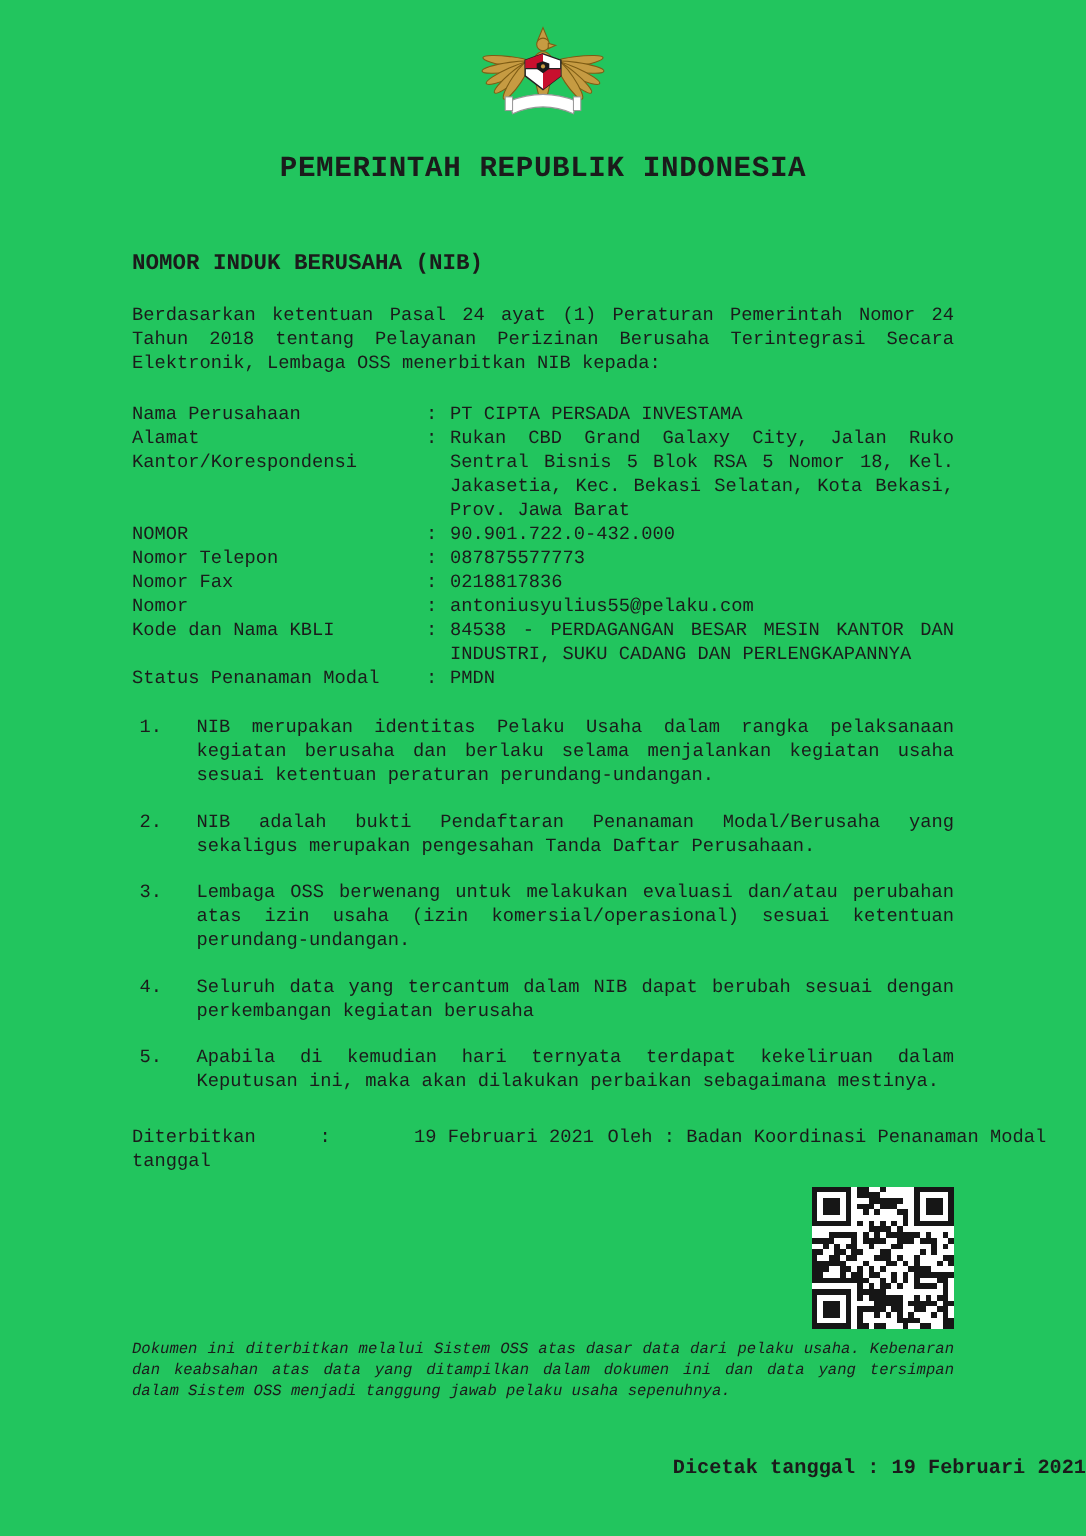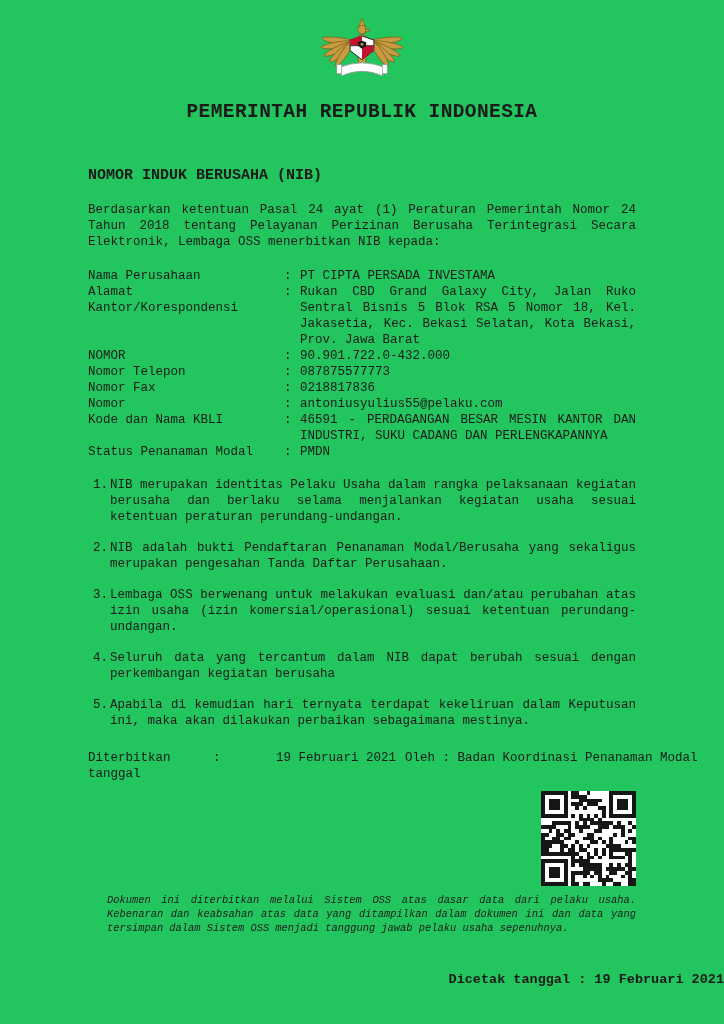--- a/index.html
+++ b/index.html
@@ -20,32 +20,31 @@
   .intro{margin-top:17px;text-align:justify;}
   .fields{margin-top:18px;}
   .frow{display:flex;align-items:flex-start;}
   .flabel{width:196px;flex:none;}
   .fsep{width:16px;flex:none;}
   .fval{flex:1;text-align:justify;}
   .provisions{margin-top:17px;margin-left:5px;}
   .prov{display:flex;margin-top:15px;}
   .prov:first-child{margin-top:0;}
   .pnum{width:17px;flex:none;}
-  .ptext{flex:1;text-align:justify;}
+  .ptext{flex:1;text-align:justify;margin-left:21px;}
   .issued{display:flex;margin-top:21px;justify-content:space-between;}
   .ilabel{width:125px;flex:none;}
   .isep{width:15px;flex:none;}
   .idate{width:129px;flex:none;margin-left:48px;}
   .iby{flex:none;}
   .qr-row{display:flex;justify-content:flex-end;margin-top:9px;}
   .qr-box{width:95px;height:95px;}
   .note{
     margin-top:7px;font-style:italic;font-size:10.4px;text-align:justify;
     line-height:1.35;
-    margin-left:19px;
   }
   .printed{
     position:absolute;left:0;right:0;bottom:36px;text-align:right;
     font-weight:bold;font-size:13.5px;
   }
 </style>
 </head>
 <body>
 
 <div class="page">
@@ -147,21 +146,21 @@
         <div class="fval">0218817836</div>
       </div>
       <div class="frow">
         <div class="flabel">Nomor</div>
         <div class="fsep">:</div>
         <div class="fval">antoniusyulius55@pelaku.com</div>
       </div>
       <div class="frow">
         <div class="flabel">Kode dan Nama KBLI</div>
         <div class="fsep">:</div>
-        <div class="fval">46591 - PERDAGANGAN BESAR MESIN KANTOR DAN INDUSTRI, SUKU CADANG DAN PERLENGKAPANNYA</div>
+        <div class="fval">84538 - PERDAGANGAN BESAR MESIN KANTOR DAN INDUSTRI, SUKU CADANG DAN PERLENGKAPANNYA</div>
       </div>
       <div class="frow">
         <div class="flabel">Status Penanaman Modal</div>
         <div class="fsep">:</div>
         <div class="fval">PMDN</div>
       </div>
     </div>
 
     <div class="provisions">
       <div class="prov">

